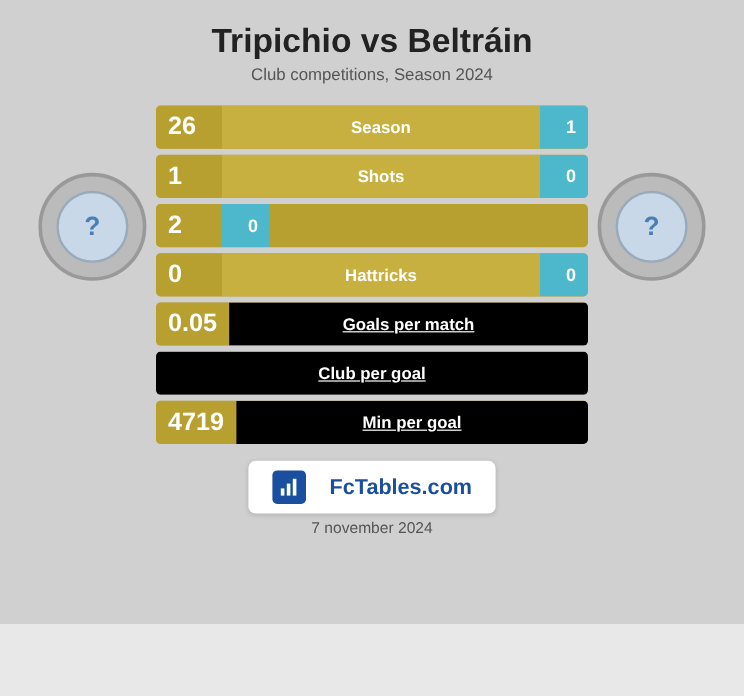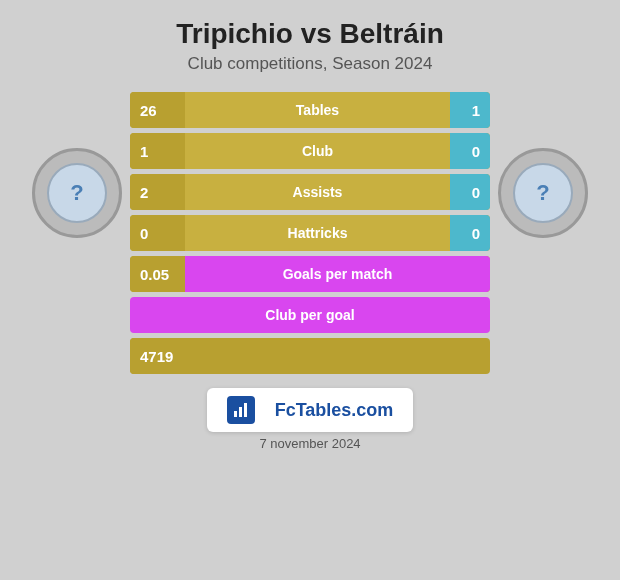--- a/index.html
+++ b/index.html
@@ -10,38 +10,38 @@
       background: #e8e8e8;
       font-family: Arial, sans-serif;
       display: flex;
       flex-direction: column;
       align-items: center;
       overflow: hidden;
     }
 
     .page-wrapper {
       width: 620px;
-      height: 580px;
+      height: 520px;
       background: #d0d0d0;
       display: flex;
       flex-direction: column;
       align-items: center;
       padding: 18px 10px 10px 10px;
     }
 
     .title {
       font-size: 28px;
       font-weight: bold;
       color: #222;
       text-align: center;
       margin-bottom: 4px;
     }
 
     .subtitle {
-      font-size: 17px;
+      font-size: 14px;
       color: #555;
       text-align: right;
       margin-bottom: 18px;
     }
 
     .comparison-area {
       display: flex;
       align-items: center;
       width: 100%;
       justify-content: center;
@@ -91,21 +91,21 @@
       height: 36px;
       border-radius: 4px;
       overflow: hidden;
       background: #b8a030;
     }
 
     .stat-left {
       background: #b8a030;
       color: #fff;
       font-weight: bold;
-      font-size: 15px;
+      font-size: 21px;
       padding: 0 10px;
       min-width: 55px;
       height: 100%;
       display: flex;
       align-items: center;
       justify-content: flex-start;
       text-align: center;
     }
 
     .stat-center {
@@ -128,21 +128,22 @@
       font-size: 15px;
       padding: 0 10px;
       min-width: 40px;
       height: 100%;
       display: flex;
       align-items: center;
       justify-content: flex-end;
     }
 
     .stat-row.one-sided .stat-center {
-      background: #d946ef;
+      background: #000000;
+      text-decoration: underline;
     }
 
     
     .stat-row.two-sided {
       background: #b8a030;
     }
 
     .fctables-logo {
       margin-top: 14px;
       background: #fff;
@@ -201,47 +202,47 @@
   <p class="subtitle">Club competitions, Season 2024</p>
 
   <div class="comparison-area">
     <div class="player-avatar player-left">
       <div class="avatar-inner">?</div>
     </div>
 
     <div class="stats-table" id="stats-container">
     <div class="stat-row two-sided">
           <div class="stat-left">26</div>
-          <div class="stat-center">Tables</div>
+          <div class="stat-center">Season</div>
           <div class="stat-right" style="background: rgb(77, 184, 204); color: rgb(255, 255, 255); font-weight: bold; font-size: 15px; padding: 0px 10px; min-width: 40px; height: 100%; display: flex; align-items: center; justify-content: flex-end;">1</div>
         </div>
         <div class="stat-row two-sided">
           <div class="stat-left">1</div>
-          <div class="stat-center">Club</div>
+          <div class="stat-center">Shots</div>
           <div class="stat-right" style="background: rgb(77, 184, 204); color: rgb(255, 255, 255); font-weight: bold; font-size: 15px; padding: 0px 10px; min-width: 40px; height: 100%; display: flex; align-items: center; justify-content: flex-end;">0</div>
         </div>
         <div class="stat-row two-sided">
           <div class="stat-left">2</div>
-          <div class="stat-center">Assists</div>
           <div class="stat-right" style="background: rgb(77, 184, 204); color: rgb(255, 255, 255); font-weight: bold; font-size: 15px; padding: 0px 10px; min-width: 40px; height: 100%; display: flex; align-items: center; justify-content: flex-end;">0</div>
         </div>
         <div class="stat-row two-sided">
           <div class="stat-left">0</div>
           <div class="stat-center">Hattricks</div>
           <div class="stat-right" style="background: rgb(77, 184, 204); color: rgb(255, 255, 255); font-weight: bold; font-size: 15px; padding: 0px 10px; min-width: 40px; height: 100%; display: flex; align-items: center; justify-content: flex-end;">0</div>
         </div>
         <div class="stat-row one-sided">
           <div class="stat-left">0.05</div>
           <div class="stat-center">Goals per match</div>
         </div>
         <div class="stat-row one-sided">
           <div class="stat-center">Club per goal</div>
         </div>
         <div class="stat-row one-sided">
           <div class="stat-left">4719</div>
+          <div class="stat-center">Min per goal</div>
         </div>
       </div>
 
     <div class="player-avatar player-right">
       <div class="avatar-inner">?</div>
     </div>
   </div>
 
   <div class="fctables-logo">
     <div class="logo-icon">

